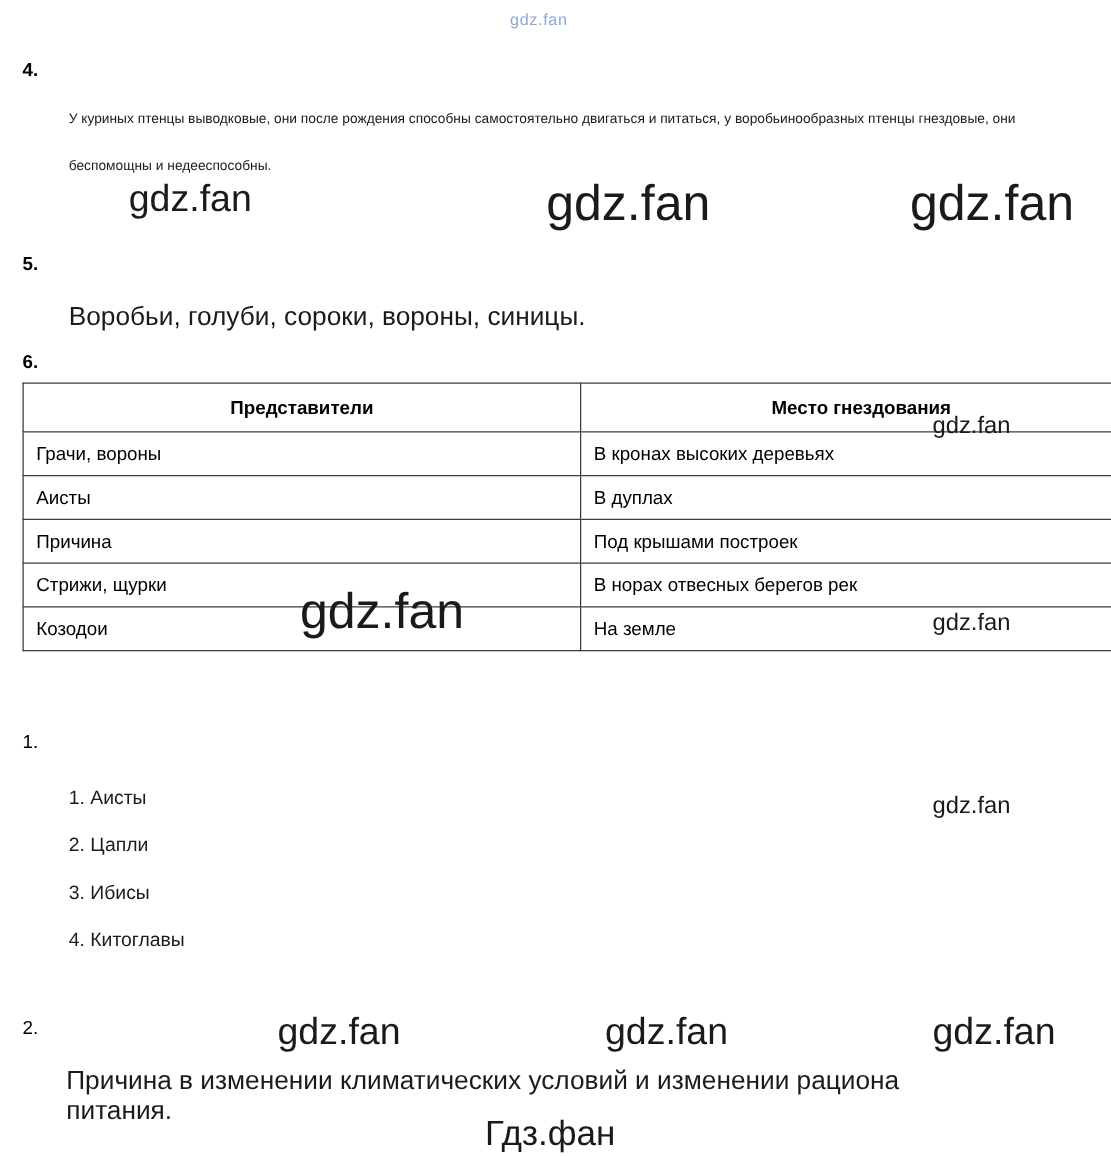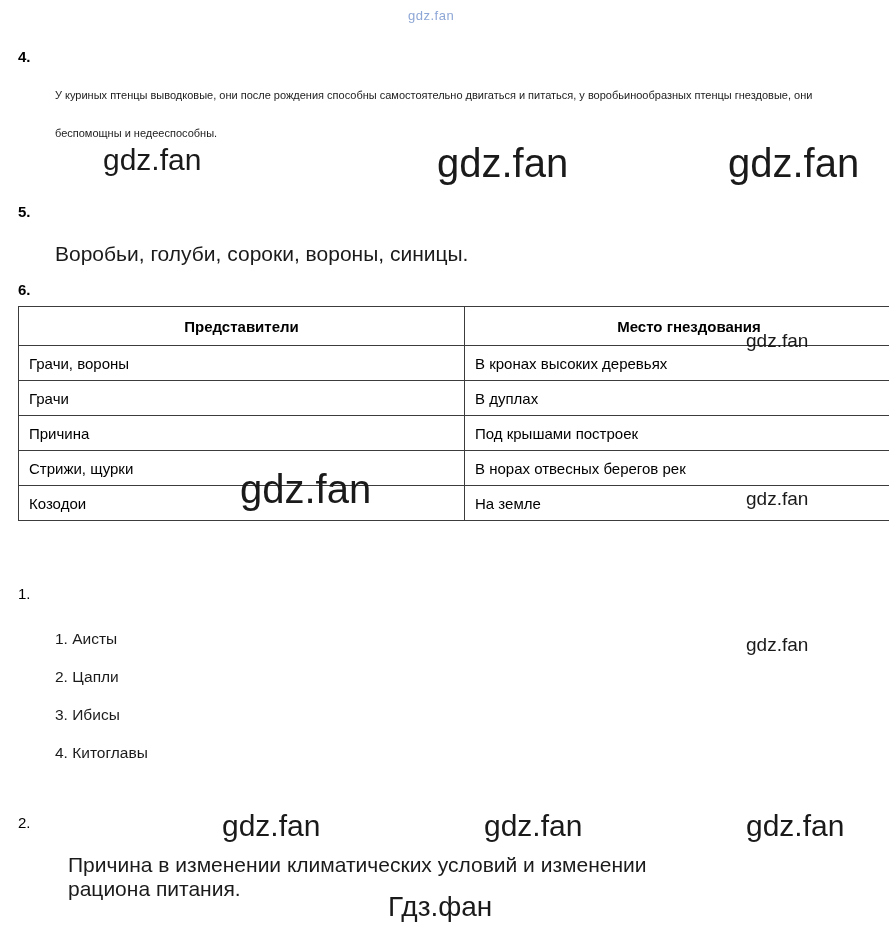--- a/index.html
+++ b/index.html
@@ -125,21 +125,21 @@
         <th class="col-a">Представители</th>
         <th class="col-b">Место гнездования</th>
       </tr>
     </thead>
     <tbody>
       <tr>
         <td>Грачи, вороны</td>
         <td>В кронах высоких деревьях</td>
       </tr>
       <tr>
-        <td>Грачи</td>
+        <td>Аисты</td>
         <td>В дуплах</td>
       </tr>
       <tr>
         <td>Причина</td>
         <td>Под крышами построек</td>
       </tr>
       <tr>
         <td>Стрижи, щурки</td>
         <td>В норах отвесных берегов рек</td>
       </tr>
@@ -152,21 +152,21 @@
 
   <div class="num-plain" style="left:18px; top:585px;">1.</div>
   <div class="list">
     <div>1. Аисты</div>
     <div>2. Цапли</div>
     <div>3. Ибисы</div>
     <div>4. Китоглавы</div>
   </div>
 
   <div class="num-plain" style="left:18px; top:814px;">2.</div>
-  <div class="oneline" style="left:68px; top:853px;">Причина в изменении климатических условий и изменении рациона питания.</div>
+  <div class="oneline" style="left:53px; top:853px;">Причина в изменении климатических условий и изменении рациона питания.</div>
 
   <div class="wm wm-bottom" style="left:388px; top:891px;">Гдз.фан</div>
 
   <div id="wm-layer">
       <div class="wm wm-lg" style="left: 103px; top: 143px;">gdz.fan</div>
       <div class="wm wm-xl" style="left: 437px; top: 141px;">gdz.fan</div>
       <div class="wm wm-xl" style="left: 728px; top: 141px;">gdz.fan</div>
       <div class="wm wm-md" style="left: 746px; top: 330px;">gdz.fan</div>
       <div class="wm wm-xl" style="left: 240px; top: 467px;">gdz.fan</div>
       <div class="wm wm-md" style="left: 746px; top: 488px;">gdz.fan</div>

